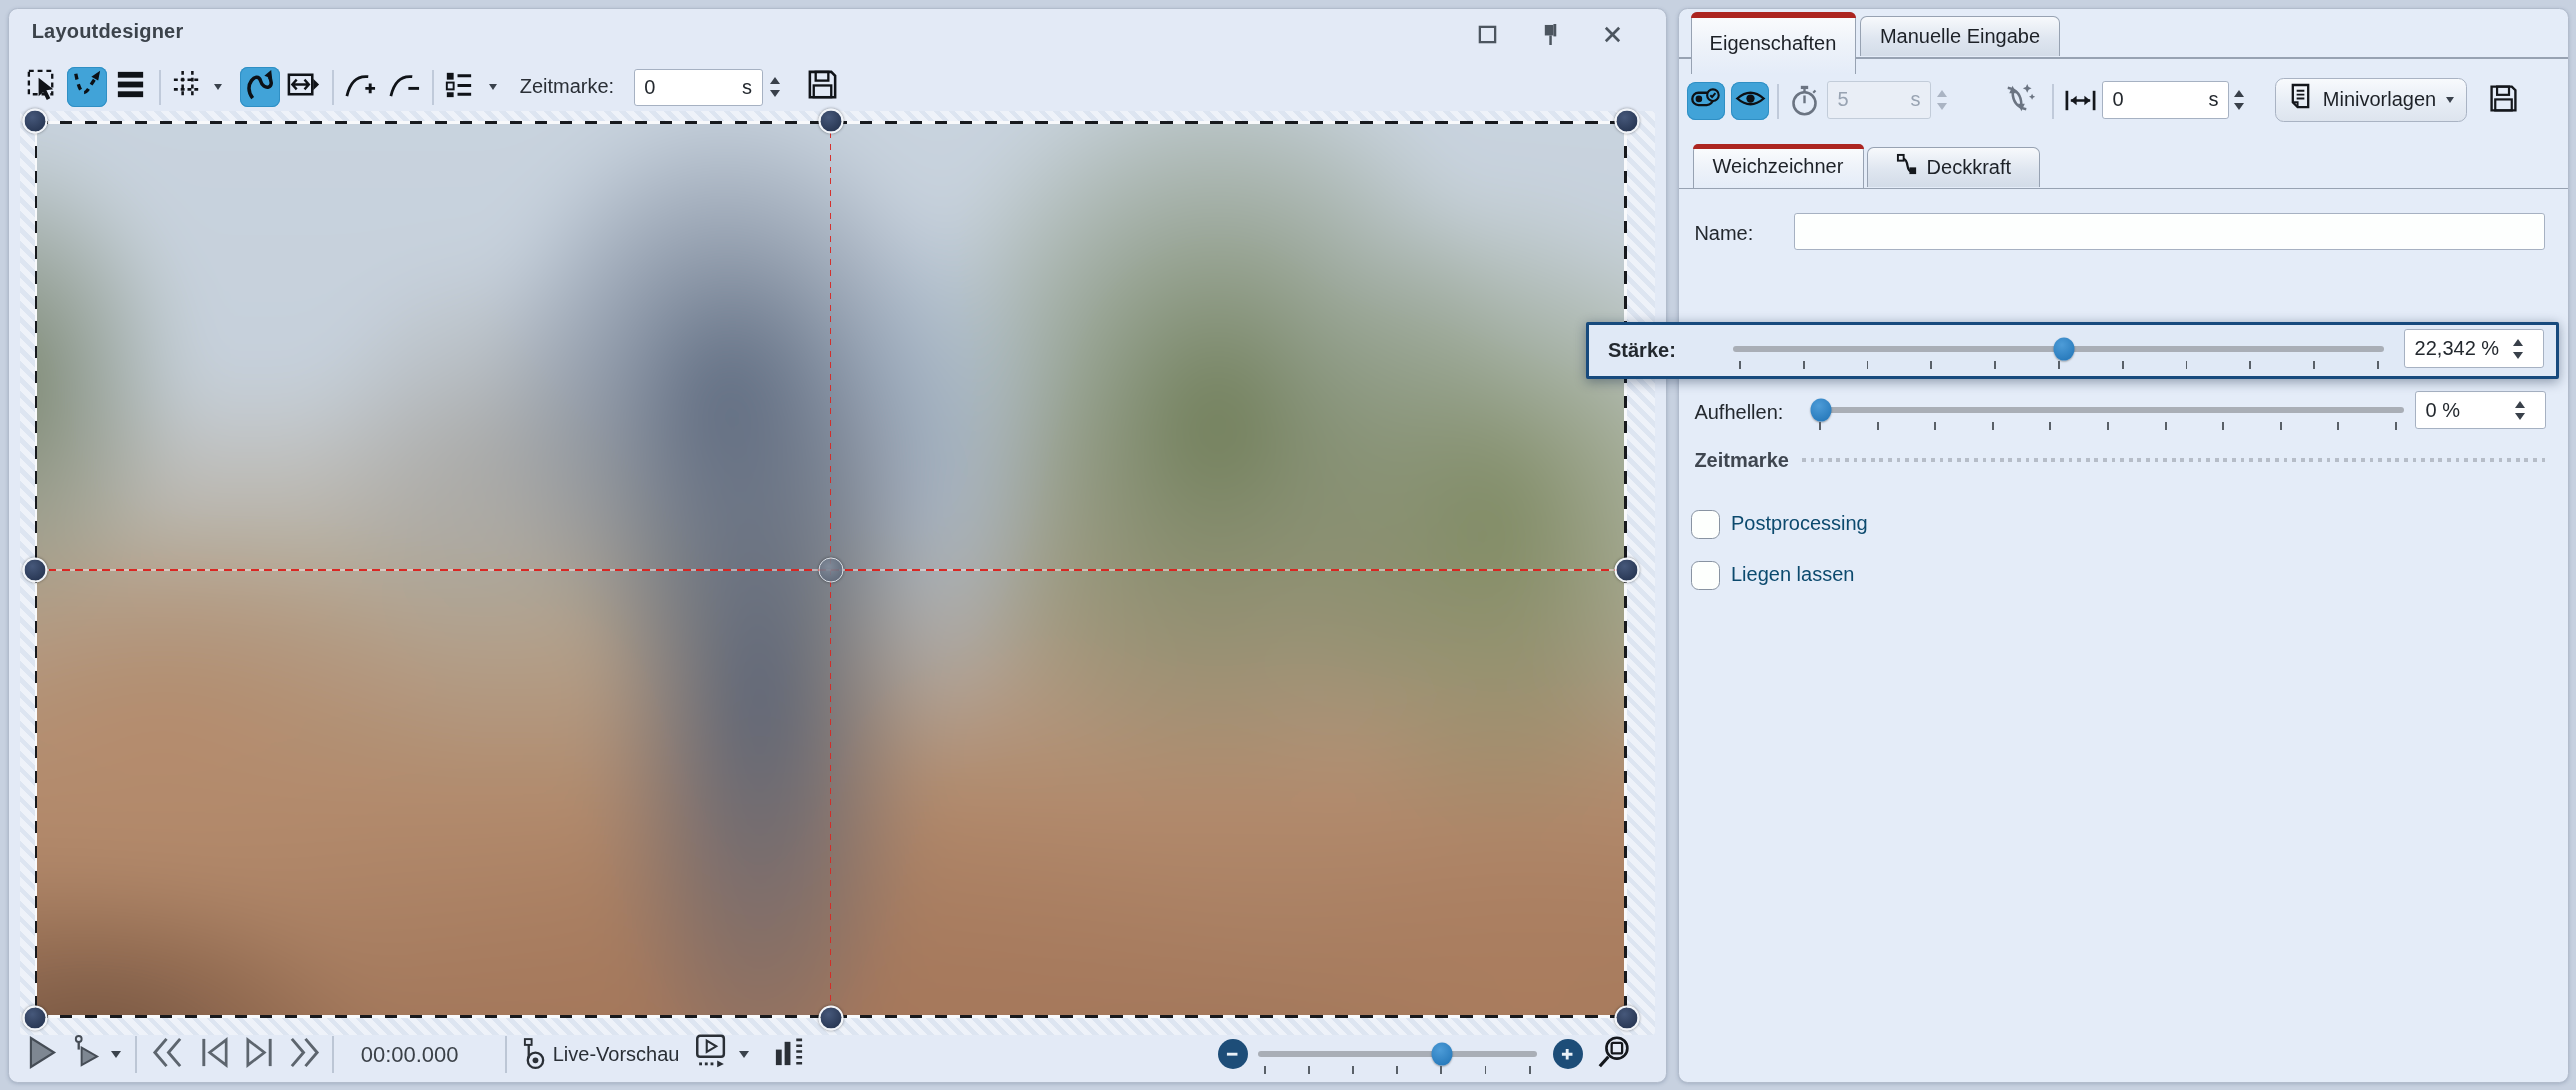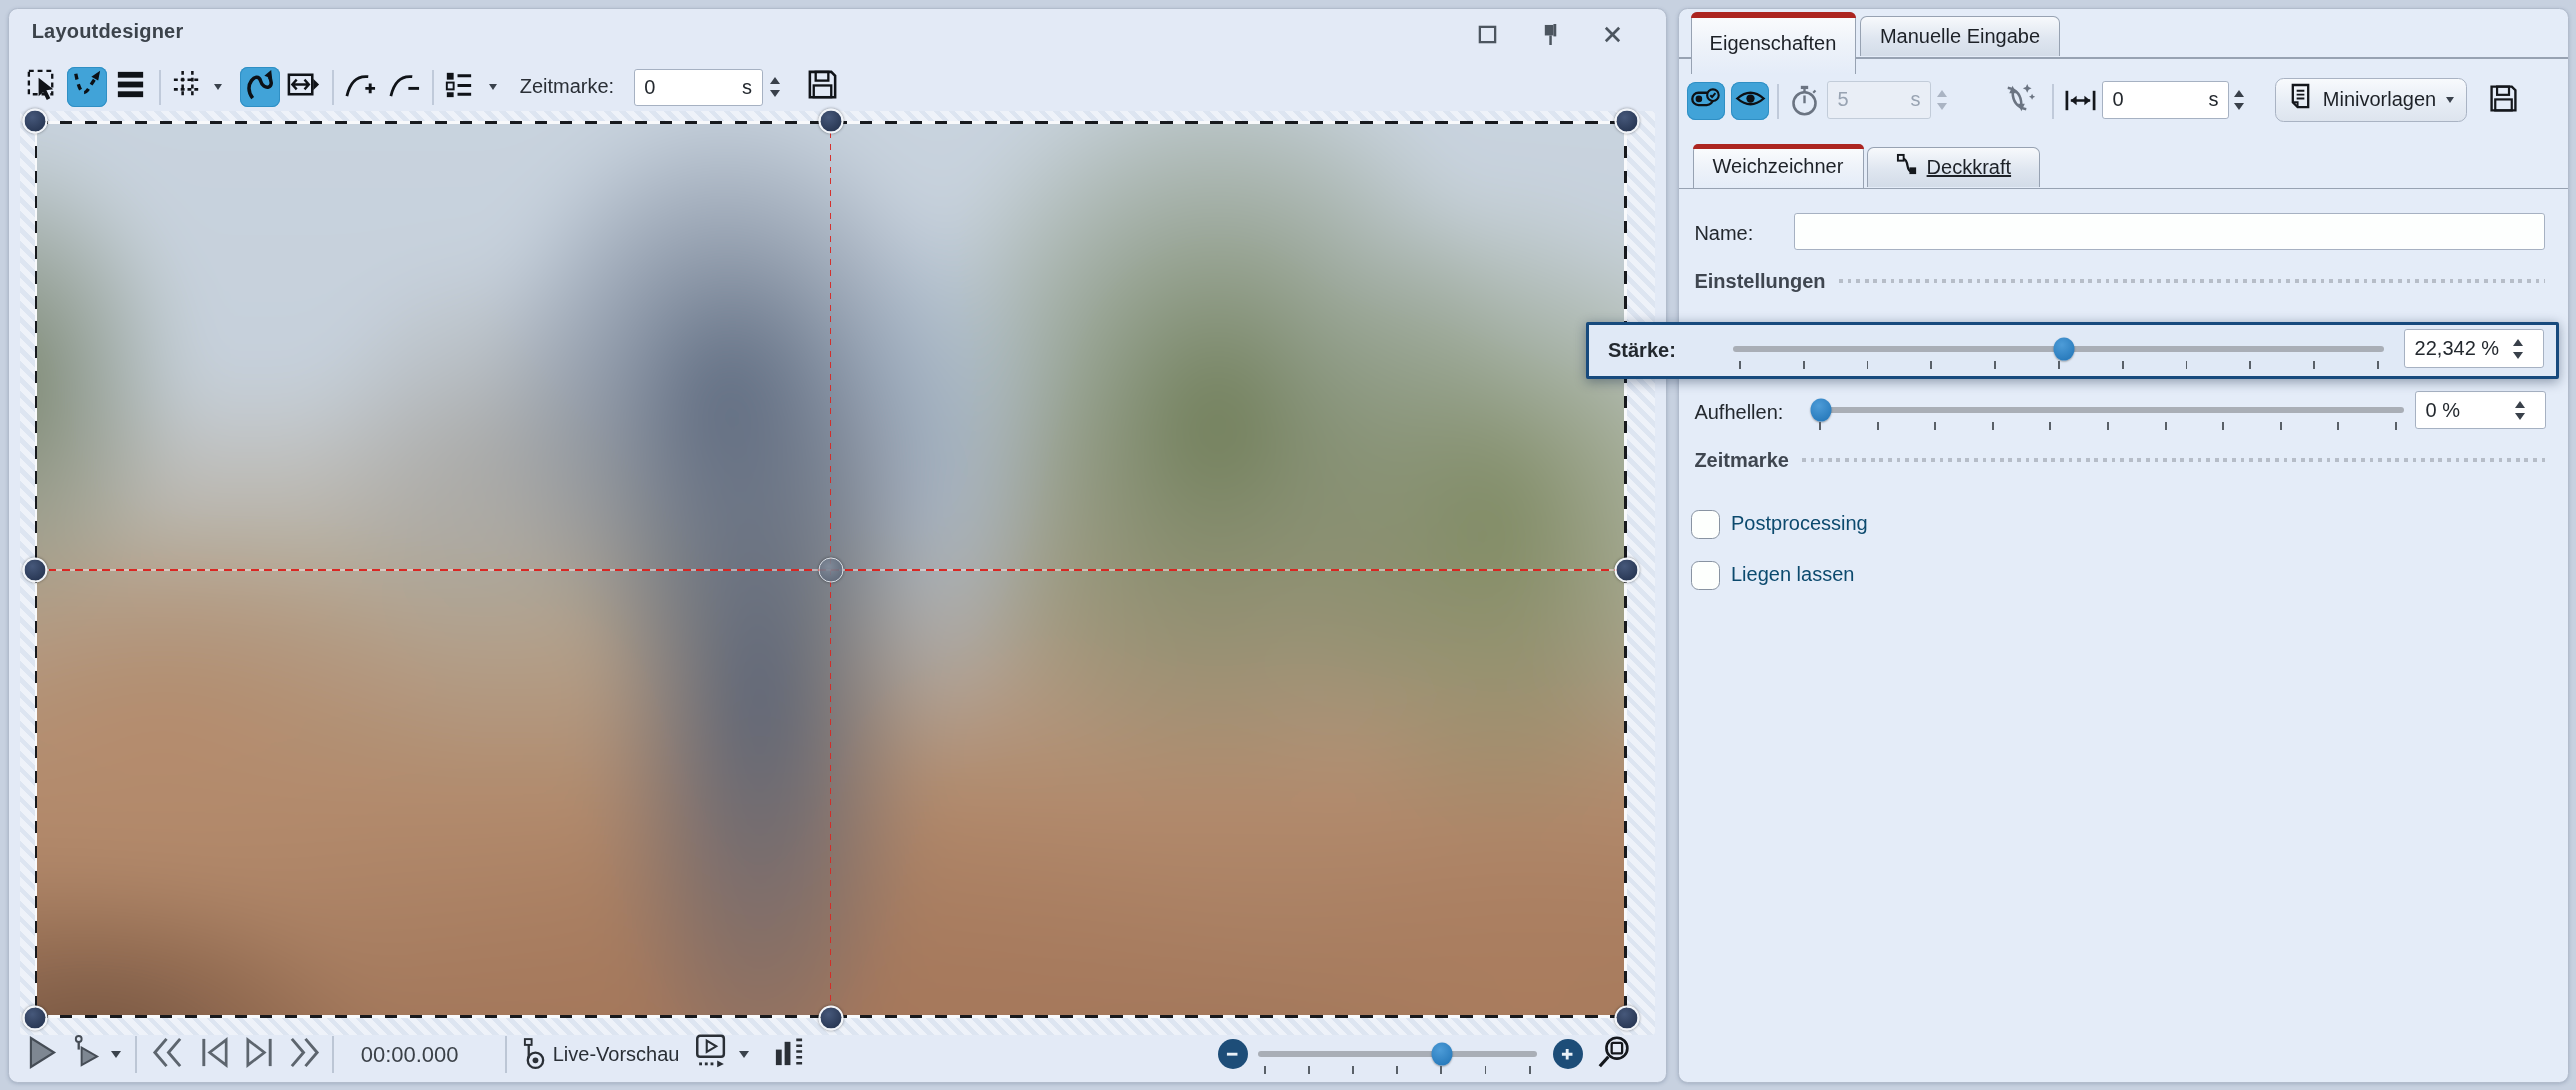--- a/index.html
+++ b/index.html
@@ -519,39 +519,35 @@
         <path d="M5 5 H27 L31 9 V31 H5 Z" fill="none" stroke="#14171c" stroke-width="2.6"></path>
         <rect x="11" y="5" width="13" height="9" fill="none" stroke="#14171c" stroke-width="2.4"></rect>
         <rect x="9" y="19" width="18" height="12" fill="none" stroke="#14171c" stroke-width="2.4"></rect>
       </svg>
     </span>
   </div>
 
   <div class="tab active" style="left:13.5px; top:135px; width:171px; height:44px;">
     <span>Weichzeichner</span>
   </div>
-  <div class="tab inactive" style="left:188px; top:138px; width:173px; height:40px;text-decoration:underline;">
+  <div class="tab inactive" style="left:188px; top:138px; width:173px; height:40px;">
     <span>
       <svg width="23" height="25" viewBox="0 0 24 26">
         <rect x="2" y="3" width="6" height="6" fill="none" stroke="#14171c" stroke-width="2"></rect>
         <path d="M8 7 C14 9 10 20 16 20" fill="none" stroke="#14171c" stroke-width="2.4"></path>
         <rect x="14" y="16" width="7" height="7" fill="#14171c"></rect>
       </svg>
     </span>
     <span>Deckkraft</span>
   </div>
   <div class="tabline" style="top:179px; height:1.4px;"></div>
 
   <div class="field-label" style="left:15.4px; top:213px;">Name:</div>
   <input class="name-input" style="left: 115px; top: 204px; width: 751px; height: 37px;" value="">
 
-  <div class="section-head" style="left:15.4px; top:261px; width:851px;">
-    <span>Einstellungen</span>
-    <span class="leader"></span>
-  </div>
 
   <div class="hl-box slider-row">
     <div class="label" style="left:19px;font-weight:bold;">Stärke:</div>
     <div class="slider-track" style="left:144px; top:21px; width:651px;">
       <div class="slider-thumb" style="left: 50.8%;"></div>
     </div>
     <div class="ticks" style="left:150px; top:36px; width:640px;">
         <span></span>
         <span></span>
         <span></span>

